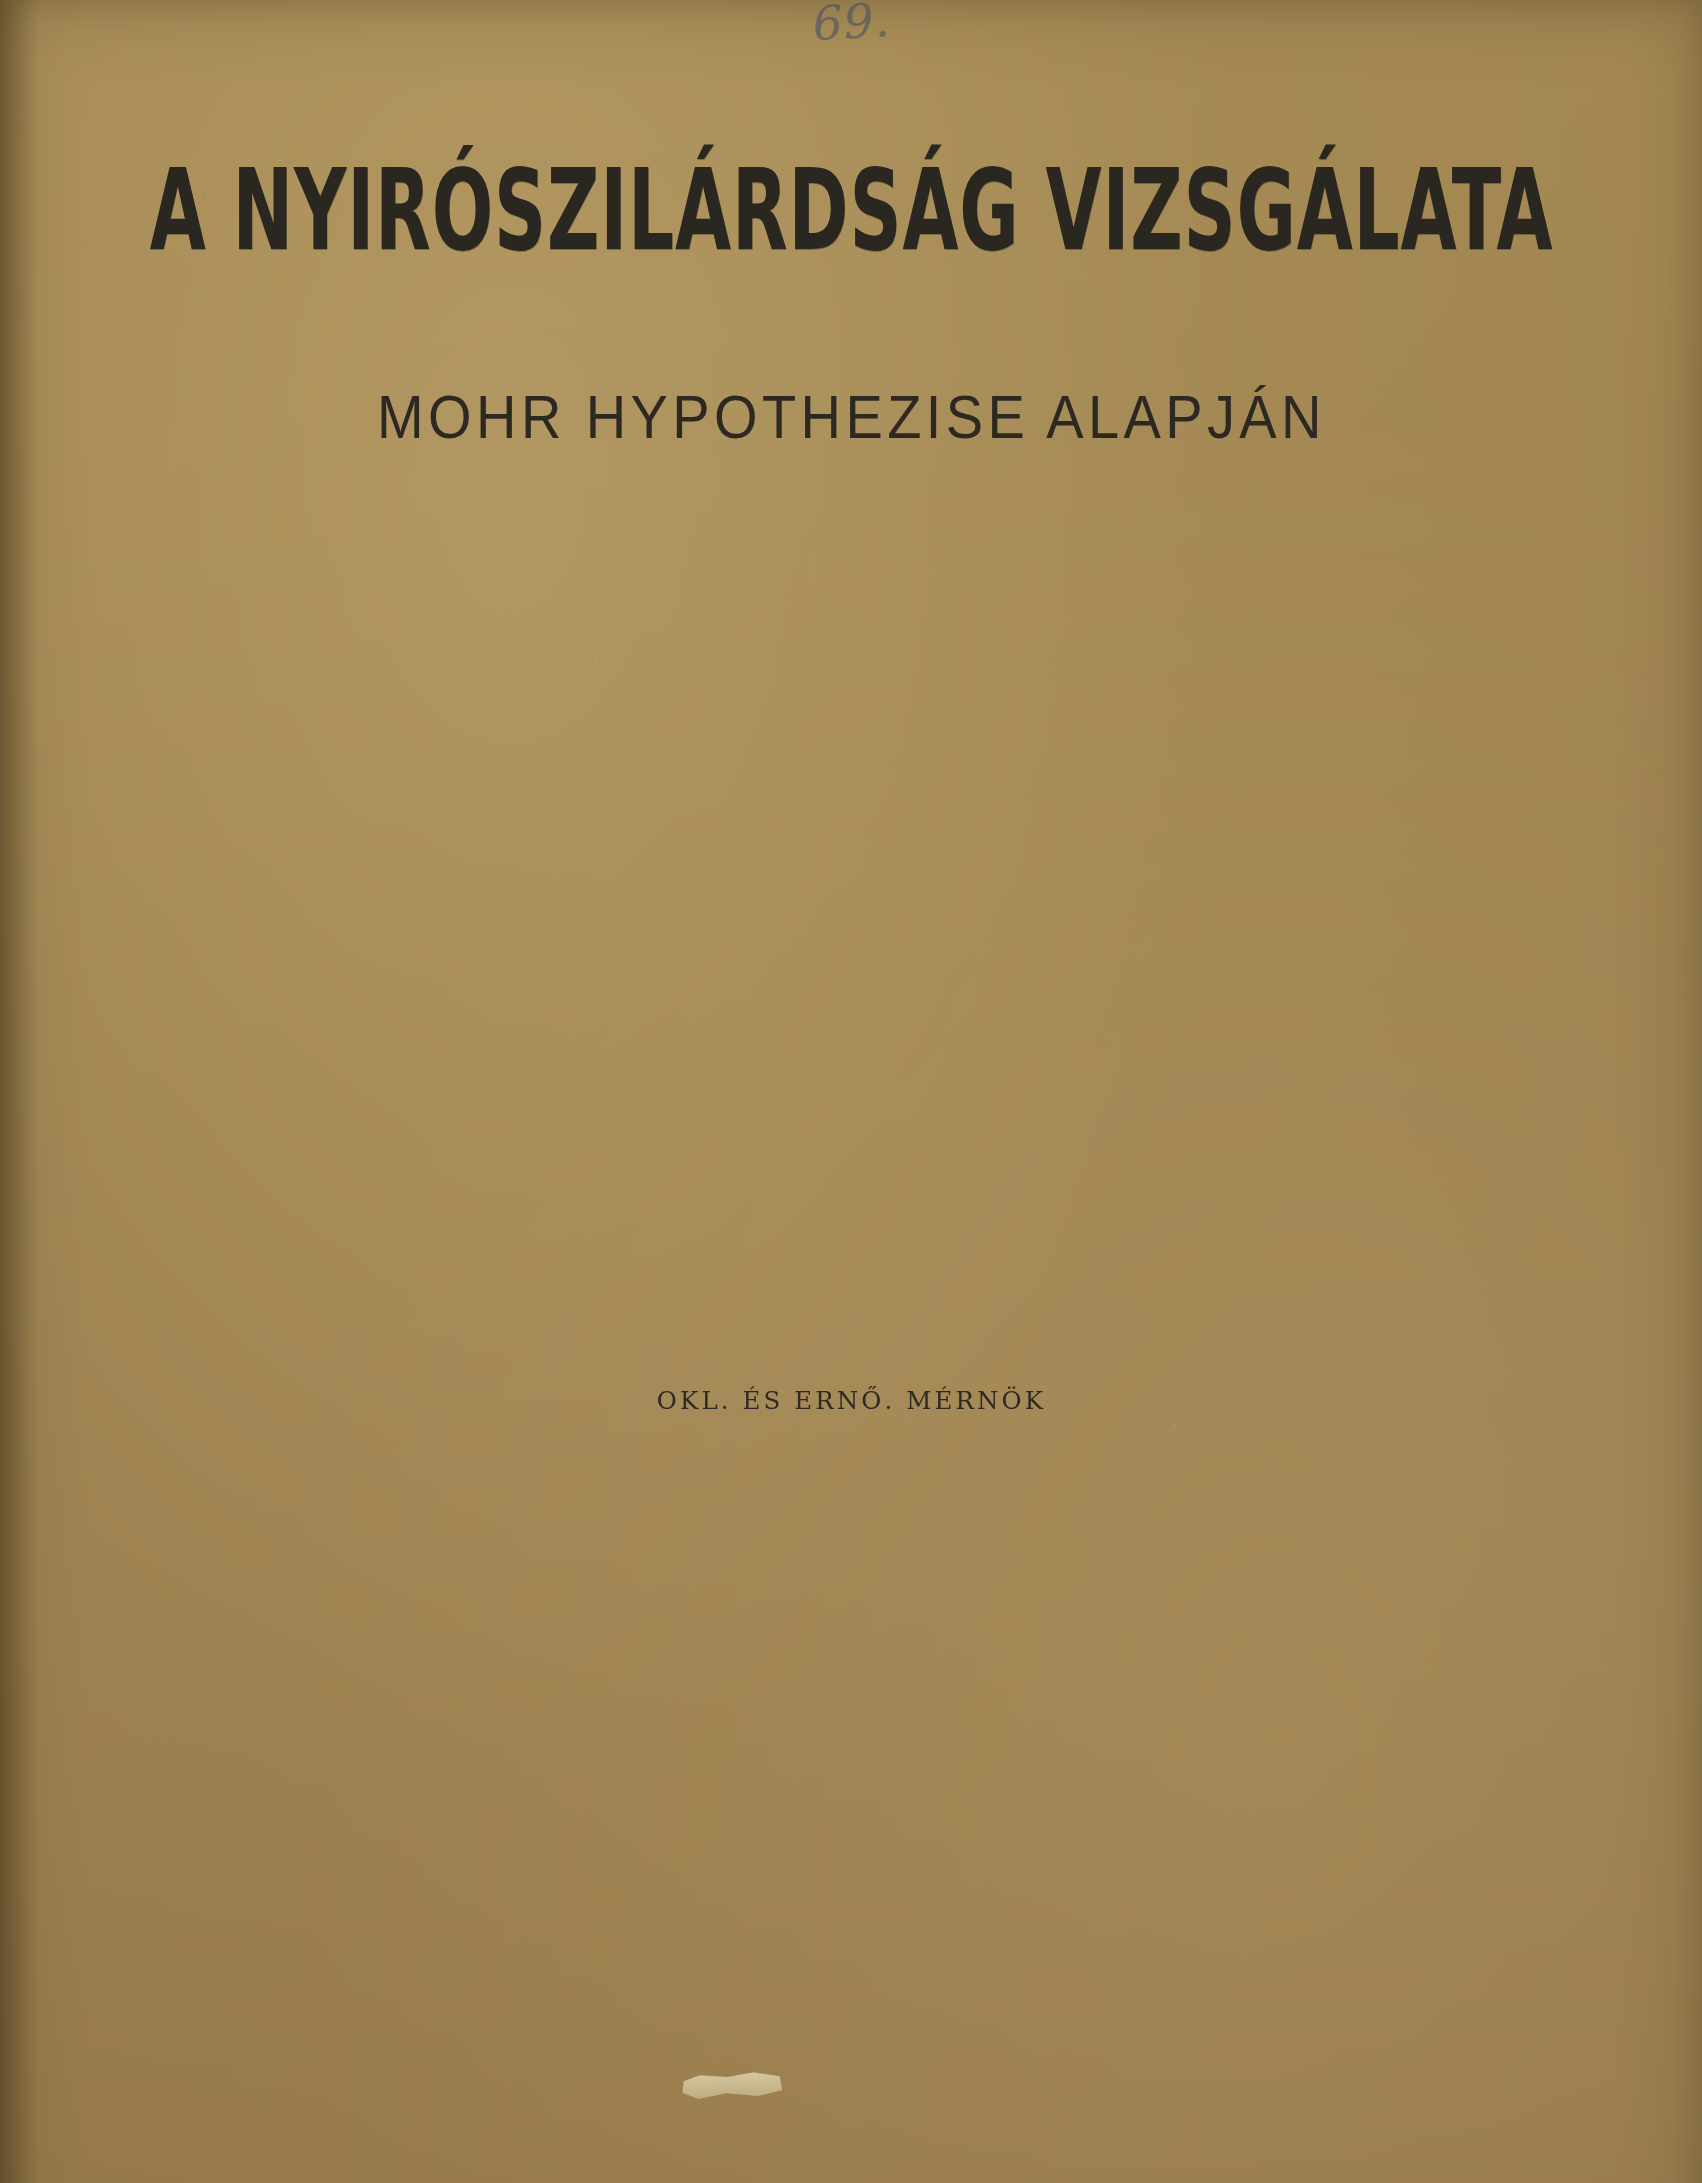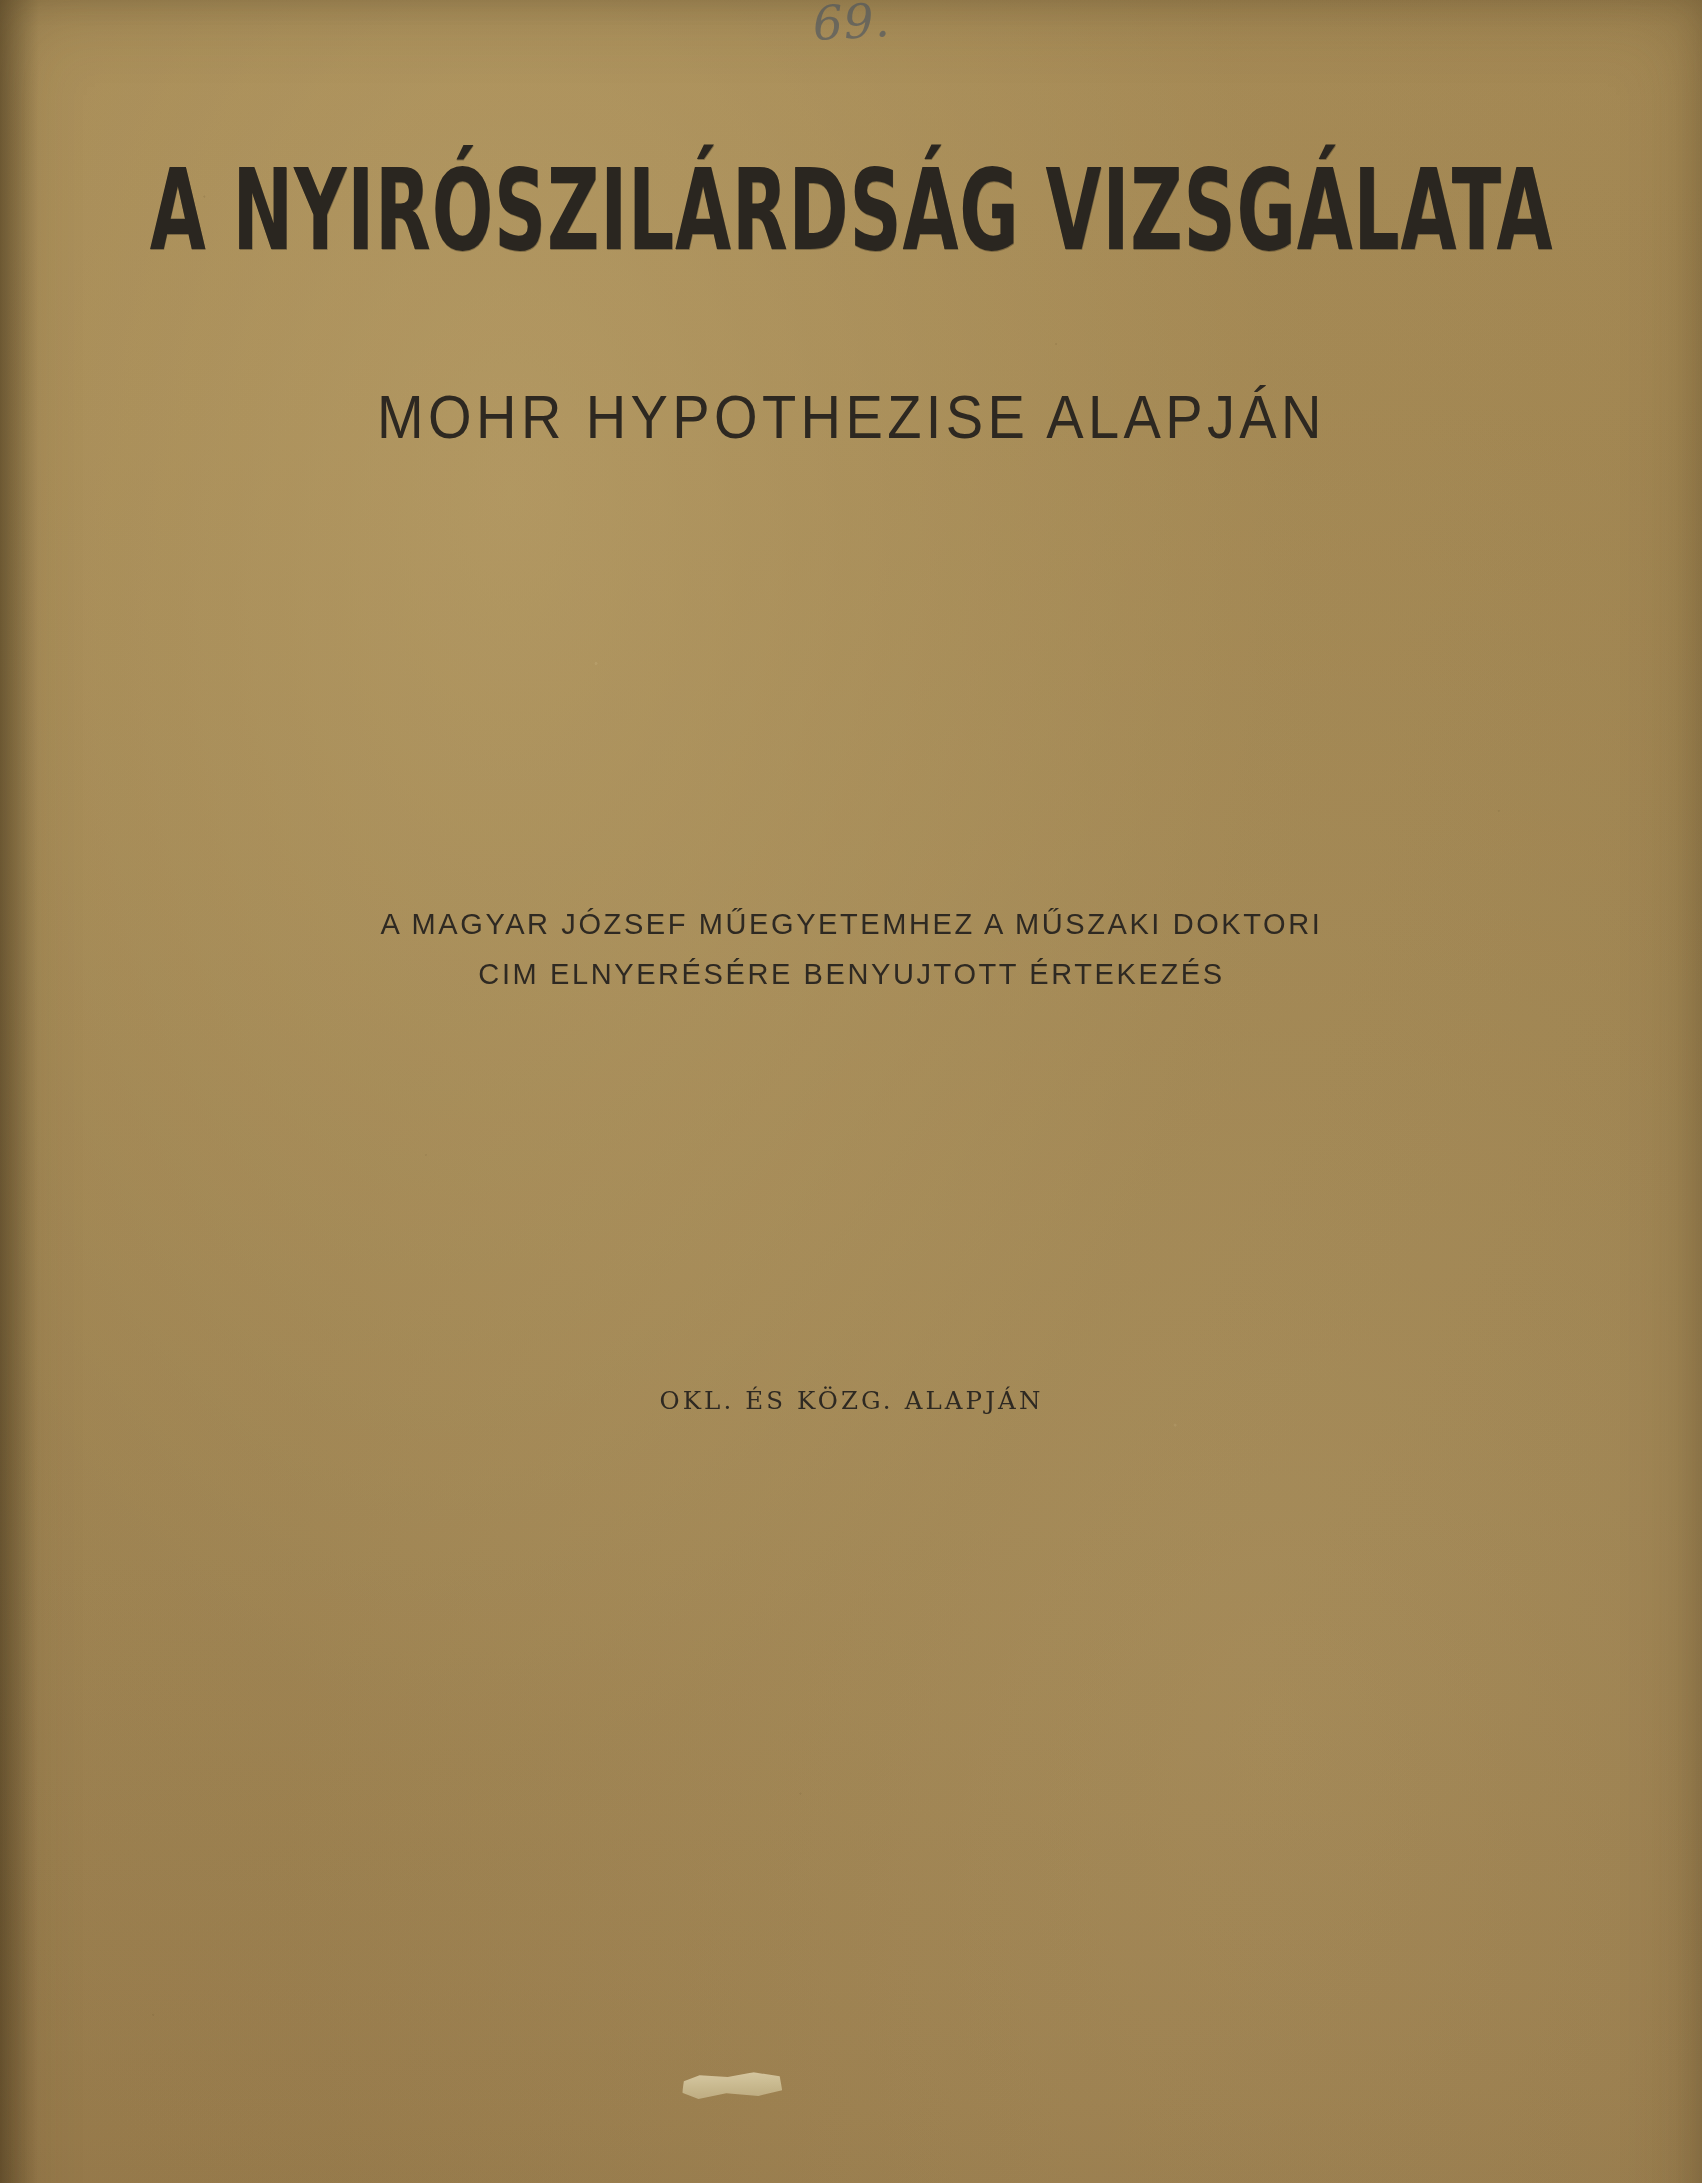--- a/index.html
+++ b/index.html
@@ -169,24 +169,20 @@
   <div class="edge-shade"></div>
 
   <div class="content">
 
     <div class="handwriting">69.</div>
 
     <div class="title-main">A NYIRÓSZILÁRDSÁG VIZSGÁLATA</div>
 
     <div class="title-sub">MOHR HYPOTHEZISE ALAPJÁN</div>
 
-    <div class="dissertation">
-      <div>A MAGYAR JÓZSEF MŰEGYETEMHEZ A MŰSZAKI DOKTORI</div>
-      <div>CIM ELNYERÉSÉRE BENYUJTOTT ÉRTEKEZÉS</div>
-    </div>
 
-    <div class="author-title">OKL. ÉS KÖZG. ALAPJÁN</div>
+    <div class="author-title">OKL. ÉS ERNŐ. MÉRNÖK</div>
 
     <div class="tape"></div>
 
   </div>
 </div>
 
 
 </body></html>

